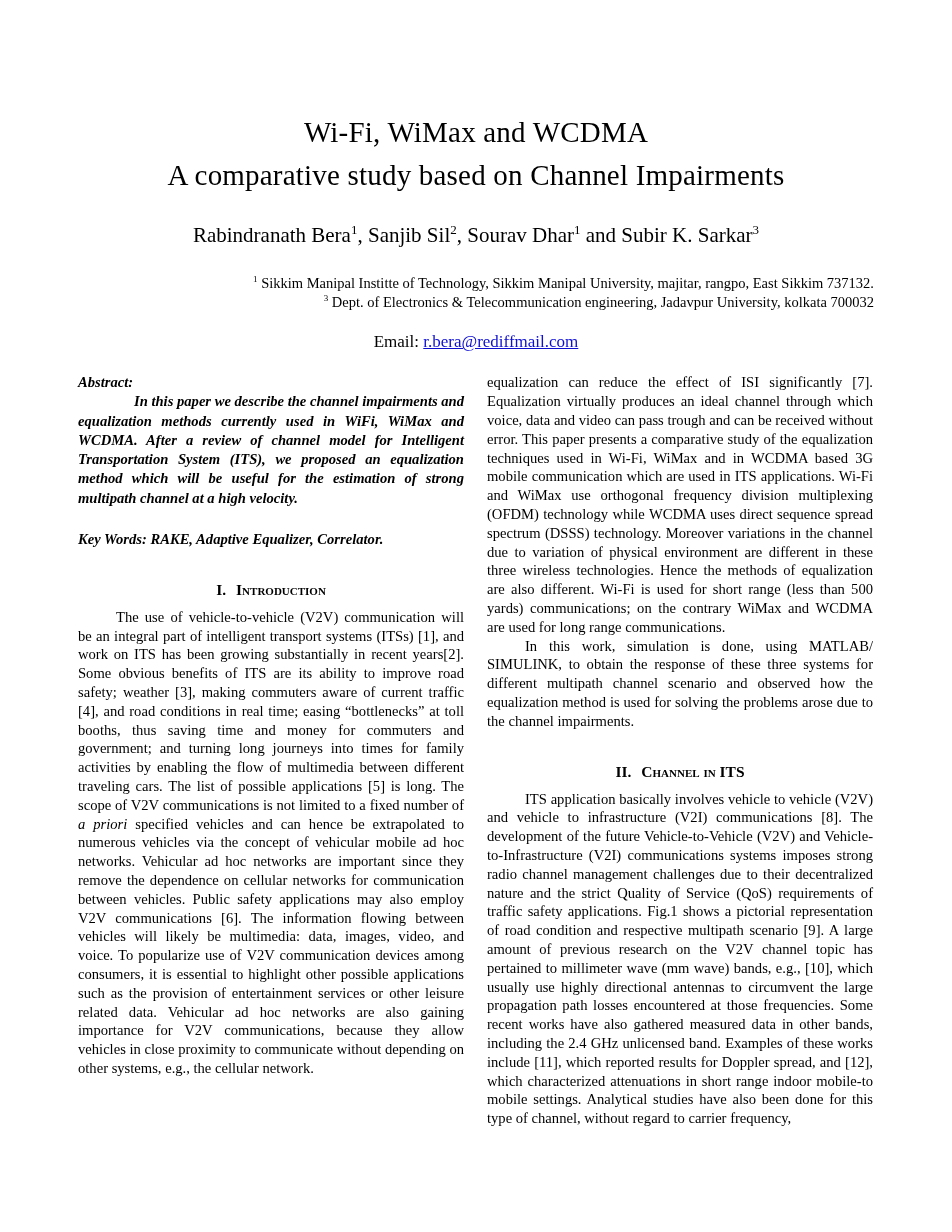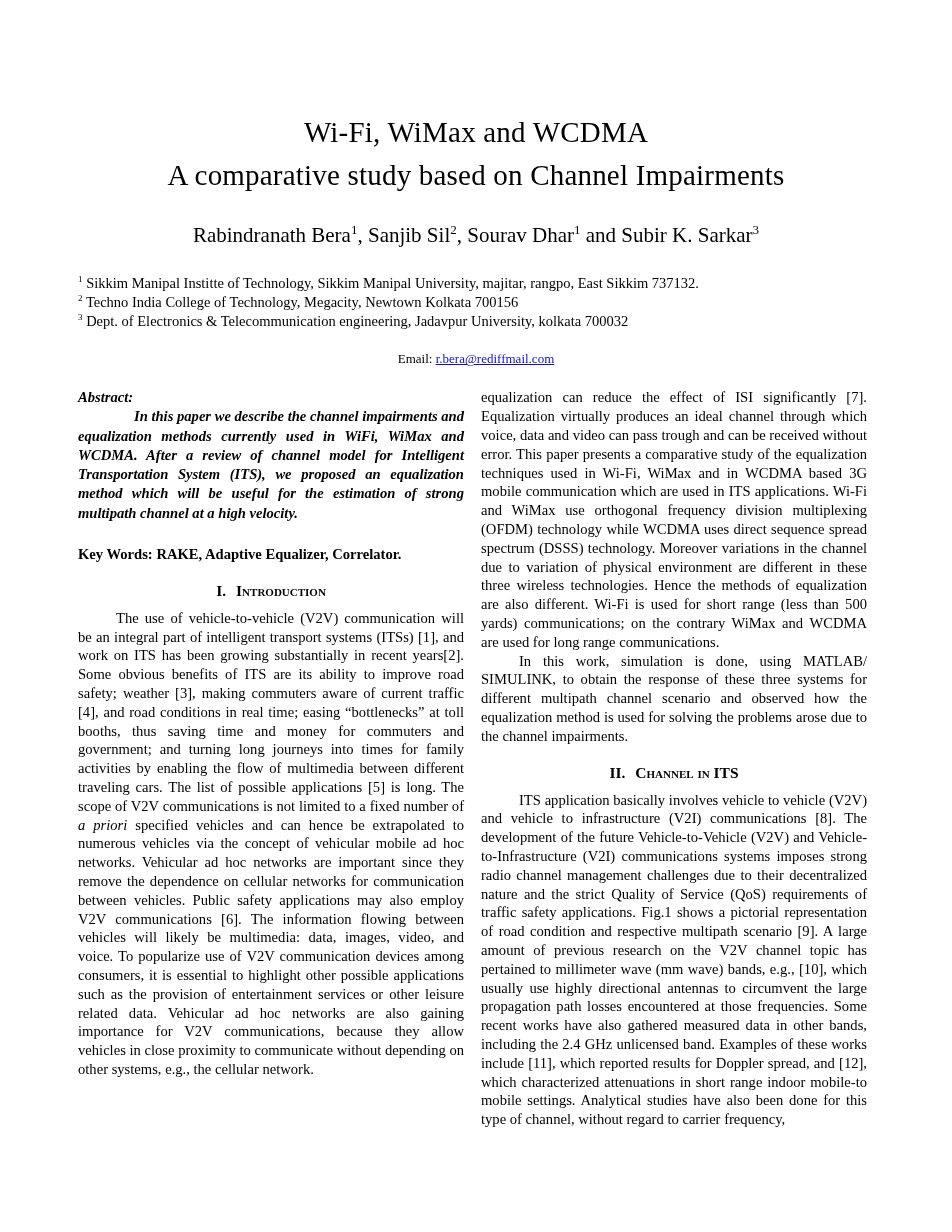--- a/index.html
+++ b/index.html
@@ -36,40 +36,40 @@
     font-size: 21px;
   }
   sup {
     font-size: 0.62em;
     vertical-align: super;
     line-height: 0;
   }
   
   .affiliations {
     margin-top: 26px;
-    text-align: left;
+    text-align: right;
     font-size: 14.5px;
     line-height: 19px;
   }
   
   .email-line {
     margin-top: 20px;
     text-align: center;
-    font-size: 13px;
+    font-size: 17px;
   }
   .email-link {
     color: var(--link-color, #0000dd);
     text-decoration: underline;
     cursor: pointer;
   }
   
   .columns {
     margin-top: 21px;
     display: flex;
-    gap: 17px;
+    gap: 23px;
   }
   .col {
     width: 386px;
     font-size: 14.6px;
     line-height: 18.8px;
     text-align: justify;
   }
   .col p { margin: 0; }
   .abs-label {
     font-weight: bold;
@@ -77,23 +77,24 @@
   }
   .abs-body {
     font-weight: bold;
     font-style: italic;
     text-indent: 56px;
     line-height: 19.3px;
   }
   .keywords {
     margin-top: 22px !important;
     font-weight: bold;
+    font-style: italic;
   }
   .sec-head {
-    margin: 18px 0 9px 0;
+    margin: 32px 0 9px 0;
     text-align: center;
     font-size: 15.5px;
     font-weight: bold;
     line-height: 18px;
   }
   .sec-num { margin-right: 10px; }
   .sec-title { font-variant: small-caps; }
   .body.indent { text-indent: 38px; }
   .body i { font-style: italic; font-family: Liberation Serif, serif; }
 </style>
@@ -104,21 +105,20 @@
 
   <h1 class="title-block">
     <span class="tline">Wi-Fi, WiMax and WCDMA</span>
     <span class="tline">A comparative study based on Channel Impairments</span>
   </h1>
 
   <div class="authors"><span>Rabindranath Bera</span><sup>1</sup><span>, </span><span>Sanjib Sil</span><sup>2</sup><span>, </span><span>Sourav Dhar</span><sup>1</sup><span> and </span> <span>Subir K. Sarkar</span><sup>3</sup></div>
 
   <div class="affiliations">
     <div><sup>1</sup> <span>Sikkim Manipal Institte of Technology, Sikkim Manipal University, majitar, rangpo, East Sikkim 737132.</span></div>
-    <div><sup>2</sup> <span>Techno India College of Technology, Megacity, Newtown Kolkata 700156</span></div>
     <div><sup>3</sup> <span>Dept. of Electronics &amp; Telecommunication engineering, Jadavpur University, kolkata 700032</span></div>
   </div>
 
   <div class="email-line"><span>Email: </span><a class="email-link">r.bera@rediffmail.com</a></div>
 
   <div class="columns">
 
     <div class="col">
       <div class="abstract">
         <div class="abs-label">Abstract:</div>

